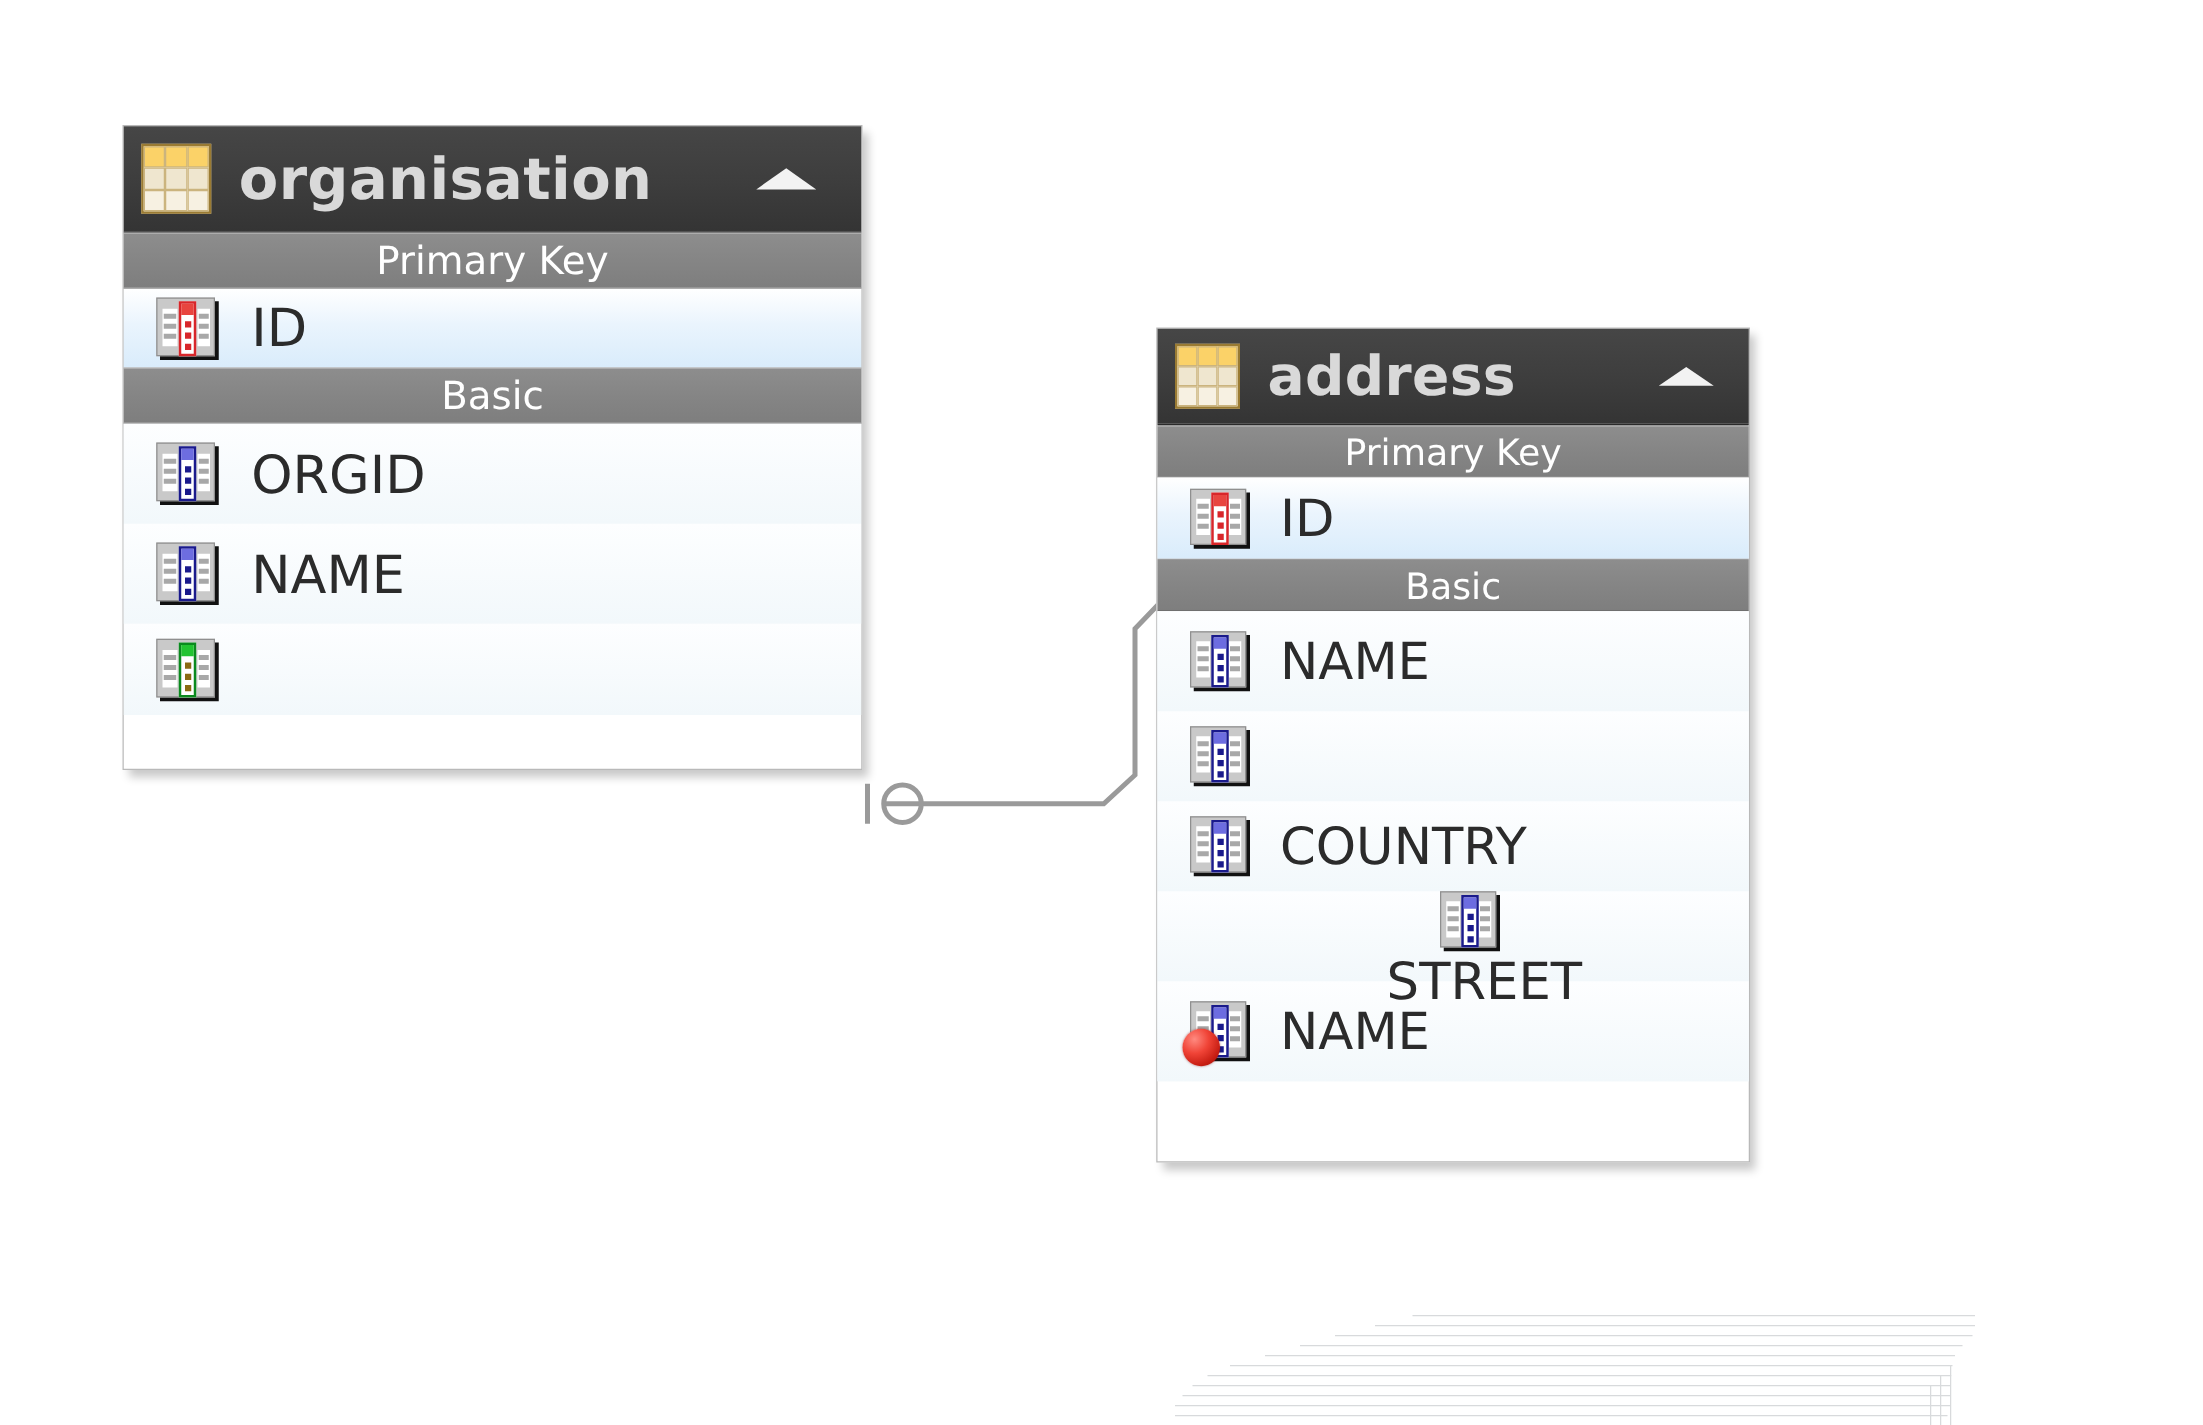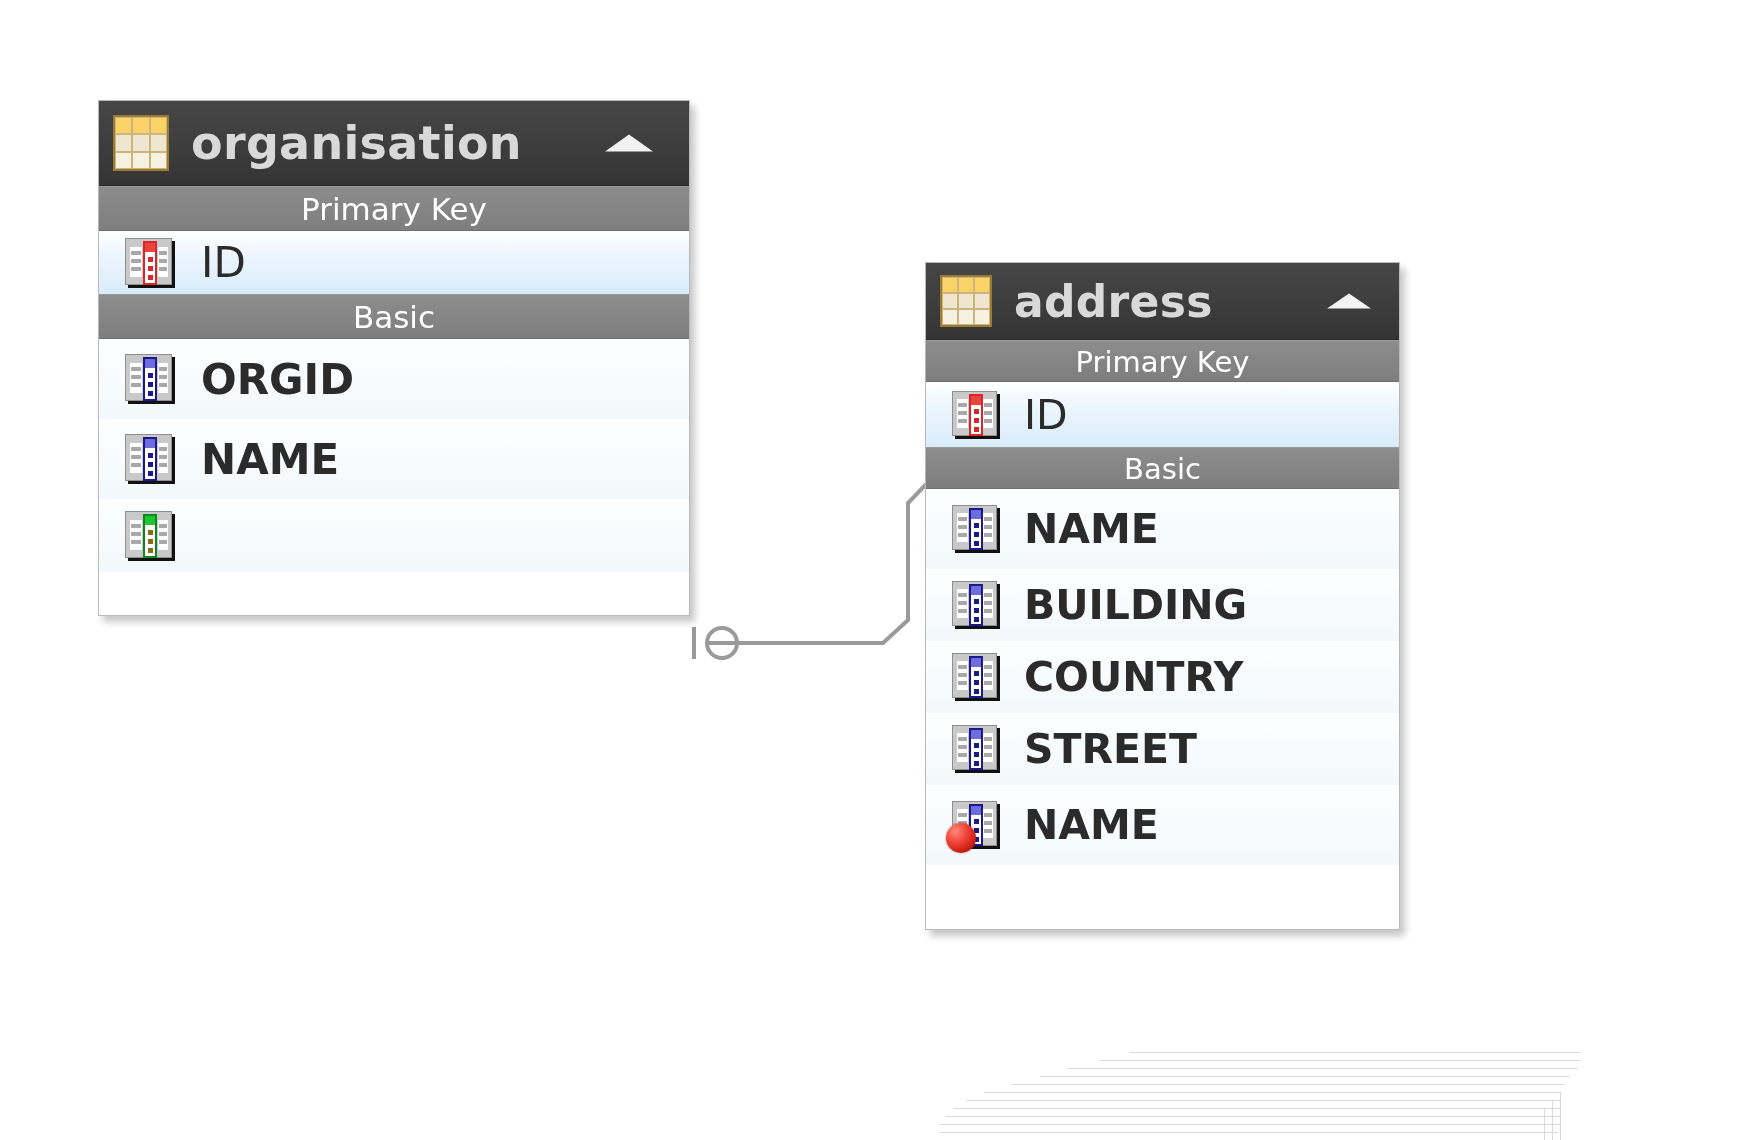--- a/index.html
+++ b/index.html
@@ -36,21 +36,21 @@
     background:linear-gradient(to bottom,#8d8d8d 0%,#858585 50%,#7e7e7e 100%);
     border-top:1px solid #9a9a9a;
     border-bottom:1px solid #6f6f6f;
     box-sizing:border-box;
   }
 
   
   .rows{background:#f2f8fb;}
   .row{display:flex;align-items:center;box-sizing:border-box;}
   .row.pk{background:linear-gradient(to bottom,#ffffff 0%,#eaf4fd 45%,#d9ecfb 100%);}
-  .row.plain{background:linear-gradient(to bottom,#fdfeff 0%,#f2f8fb 100%);font-weight:bold;}
+  .row.plain{background:linear-gradient(to bottom,#fdfeff 0%,#f2f8fb 100%);}
   .row-icon{flex:0 0 auto;position:relative;}
   .row-label{color:#2b2b2b;white-space:nowrap;}
 
   
   .colicon{position:relative;display:block;}
   .ci-shadow{position:absolute;left:3px;top:3px;right:0;bottom:0;background:#111;}
   .ci-body{position:absolute;left:0;top:0;right:3px;bottom:3px;background:#c9c9c9;border:1px solid #8f8f8f;box-sizing:border-box;}
   .ci-left{position:absolute;background:#ffffff;}
   .ci-right{position:absolute;background:#ffffff;}
   .ci-bar{position:absolute;background:#ffffff;box-sizing:border-box;}
@@ -313,21 +313,20 @@
           <i class="ci-right" style="left:31px;top:8px;width:10px;height:29px;background:#ffffff;"></i>
           <i class="ci-right" style="left:32px;top:12px;width:8px;height:4px;background:#a8a8a8;"></i>
           <i class="ci-right" style="left:32px;top:20px;width:8px;height:4px;background:#a8a8a8;"></i>
           <i class="ci-right" style="left:32px;top:28px;width:8px;height:4px;background:#a8a8a8;"></i>
           <i class="ci-bar" style="left:17px;top:3px;width:14px;height:42px;border:2px solid #1a1a8c;background:#ffffff;"></i>
           <i class="ci-cap" style="left:19px;top:5px;width:10px;height:9px;background:#6d6de0;"></i>
           <i class="ci-dot" style="left:22px;top:18px;width:5px;height:5px;background:#1a1a8c;"></i>
           <i class="ci-dot" style="left:22px;top:27px;width:5px;height:5px;background:#1a1a8c;"></i>
           <i class="ci-dot" style="left:22px;top:36px;width:5px;height:5px;background:#1a1a8c;"></i>
         </span>
-        <span class="row-label" style="margin-left:24px;font-size:41px;">BUILDING</span>
       </div>
 
 
       <div class="row plain" style="height:72px;padding-left:26px;">
         <span class="row-icon colicon" style="width:48px;height:48px;">
           <i class="ci-shadow"></i>
             <i class="ci-body"></i>
           <i class="ci-left" style="left:5px;top:8px;width:11px;height:29px;background:#ffffff;"></i>
           <i class="ci-left" style="left:6px;top:12px;width:9px;height:4px;background:#a8a8a8;"></i>
           <i class="ci-left" style="left:6px;top:20px;width:9px;height:4px;background:#a8a8a8;"></i>
@@ -338,21 +337,21 @@
           <i class="ci-right" style="left:32px;top:28px;width:8px;height:4px;background:#a8a8a8;"></i>
           <i class="ci-bar" style="left:17px;top:3px;width:14px;height:42px;border:2px solid #1a1a8c;background:#ffffff;"></i>
           <i class="ci-cap" style="left:19px;top:5px;width:10px;height:9px;background:#6d6de0;"></i>
           <i class="ci-dot" style="left:22px;top:18px;width:5px;height:5px;background:#1a1a8c;"></i>
           <i class="ci-dot" style="left:22px;top:27px;width:5px;height:5px;background:#1a1a8c;"></i>
           <i class="ci-dot" style="left:22px;top:36px;width:5px;height:5px;background:#1a1a8c;"></i>
         </span>
         <span class="row-label" style="margin-left:24px;font-size:41px;">COUNTRY</span>
       </div>
 
-      <div class="row plain" style="height:72px;padding-left:26px;">
+      <div class="row plain" style="height:72px;padding-left:26px;flex-direction:column;">
         <span class="row-icon colicon" style="width:48px;height:48px;">
           <i class="ci-shadow"></i>
             <i class="ci-body"></i>
           <i class="ci-left" style="left:5px;top:8px;width:11px;height:29px;background:#ffffff;"></i>
           <i class="ci-left" style="left:6px;top:12px;width:9px;height:4px;background:#a8a8a8;"></i>
           <i class="ci-left" style="left:6px;top:20px;width:9px;height:4px;background:#a8a8a8;"></i>
           <i class="ci-left" style="left:6px;top:28px;width:9px;height:4px;background:#a8a8a8;"></i>
           <i class="ci-right" style="left:31px;top:8px;width:10px;height:29px;background:#ffffff;"></i>
           <i class="ci-right" style="left:32px;top:12px;width:8px;height:4px;background:#a8a8a8;"></i>
           <i class="ci-right" style="left:32px;top:20px;width:8px;height:4px;background:#a8a8a8;"></i>

